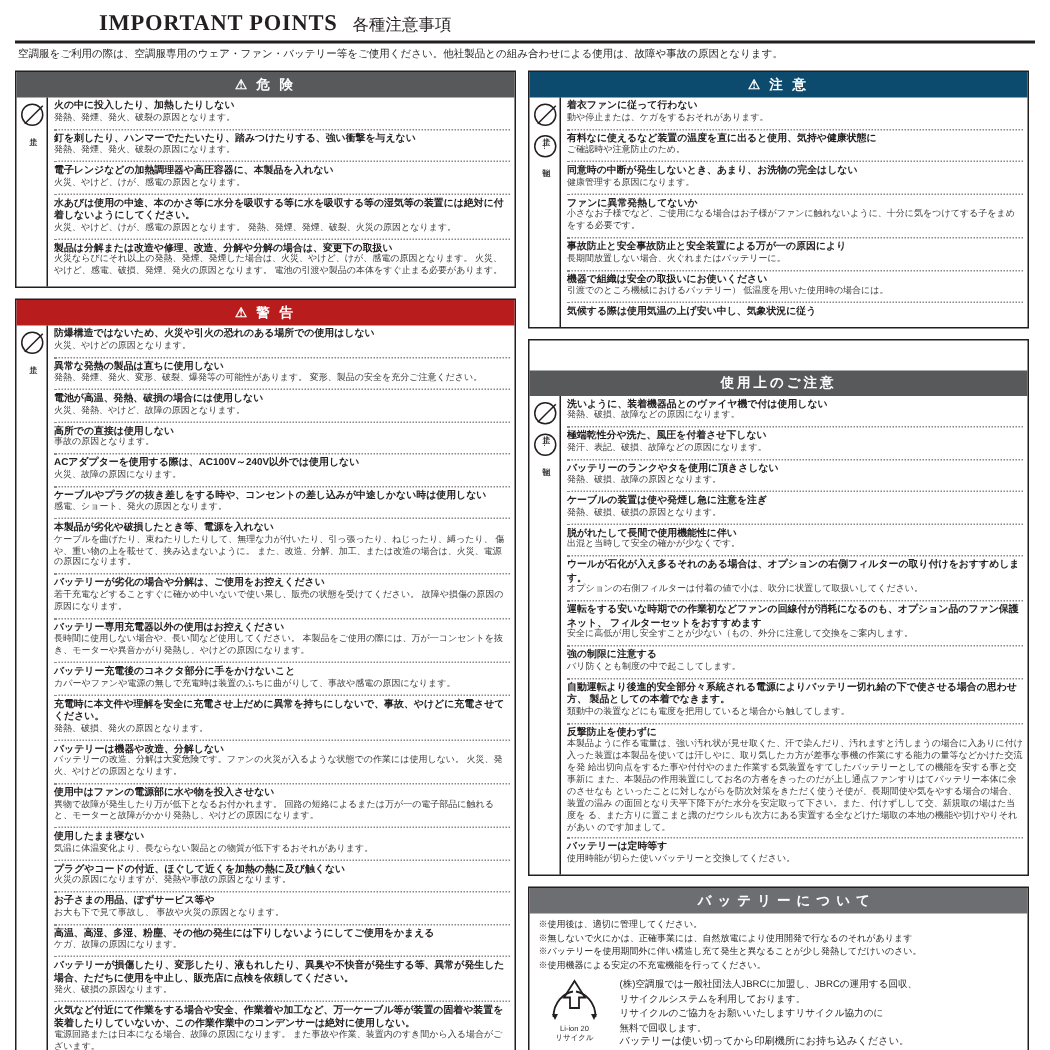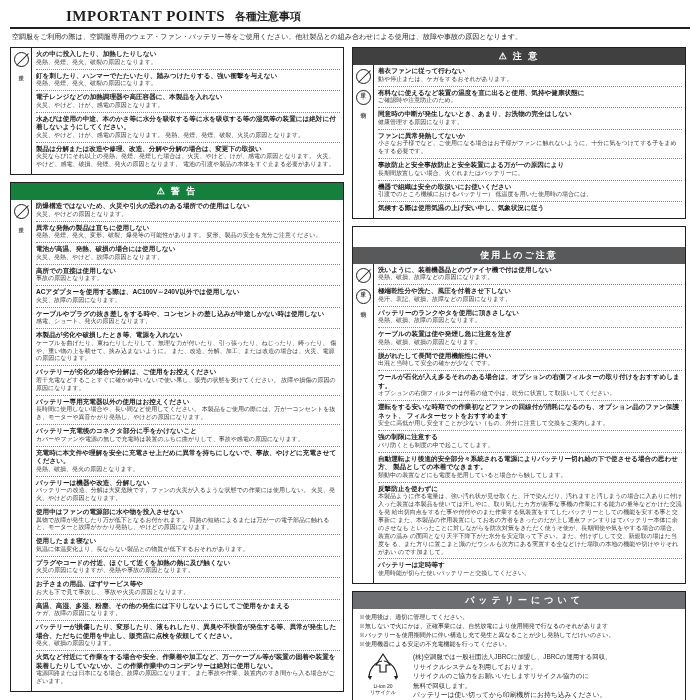--- a/index.html
+++ b/index.html
@@ -31,21 +31,21 @@
     margin-bottom: 2px;
   }
   .doc-header .title-en {
     font-family: "Liberation Serif", serif;
     font-weight: bold;
     font-size: 15px;
     letter-spacing: 0.5px;
   }
   .doc-header .title-jp {
     font-size: 11px;
-    font-weight: bold;
+    font-weight: normal;
     padding-bottom: 1px;
   }
   .header-rule {
     border-top: 2px solid #231f20;
     margin: 1px 0 3px 0;
   }
   .header-note {
     font-size: 7px;
     line-height: 1.35;
     margin: 0 0 6px 2px;
@@ -70,22 +70,22 @@
   .block-head {
     text-align: center;
     font-size: 9px;
     font-weight: bold;
     letter-spacing: 2px;
     padding: 2px 0 2px 0;
     color: #fff;
     background: #6d6e71;
   }
   .block-head.danger { background: #58595b; }
-  .block-head.warn { background: #15803d; }
-  .block-head.caution { background: #404040; }
+  .block-head.warn { background: #b91c1c; }
+  .block-head.caution { background: #0c4a6e; }
   .block-head.usage { background: #58595b; margin-top: 20px; }
   .block-head.battery {
     background: #6d6e71;
     letter-spacing: 4px;
     padding-left: 11px;
   }
   .head-mark {
     display: inline-block;
     margin-right: 4px;
     font-size: 9px;
@@ -205,20 +205,23 @@
     <div class="title-jp">各種注意事項</div>
   </div>
   <div class="header-rule"></div>
   <div class="header-note">空調服をご利用の際は、空調服専用のウェア・ファン・バッテリー等をご使用ください。他社製品との組み合わせによる使用は、故障や事故の原因となります。</div>
 
   <div class="columns">
 
     <div class="col">
 
       <div class="block">
+        <div class="block-head danger">
+          <span class="head-mark">⚠</span><span>危 険</span>
+        </div>
         <div class="block-body">
           <div class="gutter">
             <div class="gutter-icon ban"></div>
             <div class="gutter-label">禁止</div>
           </div>
           <div class="items">
             <div class="item">
               <div class="item-title">火の中に投入したり、加熱したりしない</div>
               <div class="item-text">発熱、発煙、発火、破裂の原因となります。</div>
             </div>

